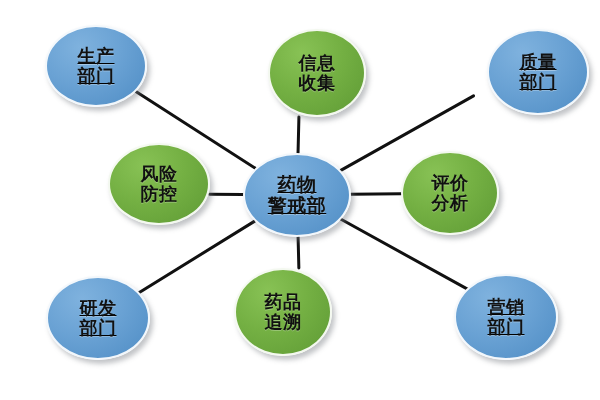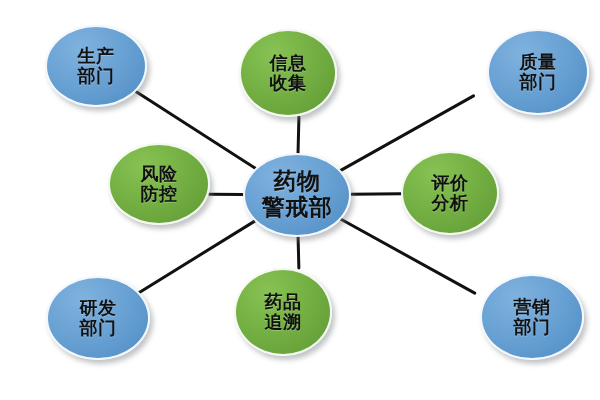--- a/index.html
+++ b/index.html
@@ -40,26 +40,27 @@
     text-align: center;
     color: #111111;
     font-weight: bold;
     line-height: 1.12;
     letter-spacing: 0.5px;
     white-space: pre-line;
     text-shadow: 0 1px 0 rgba(255,255,255,0.25);
   }
   .node.blue {
     background: radial-gradient(ellipse at 34% 26%, #7FB2DE 0%, #6AA2D4 45%, #4E8CC4 100%);
+    text-decoration: underline;
   }
   .node.green {
     background: radial-gradient(ellipse at 34% 26%, #88C255 0%, #74B043 45%, #5E9A34 100%);
   }
   .node.hub .label {
-    font-size: 23px;
+    font-size: 19px;
   }
   .node.spoke .label {
     font-size: 18px;
   }
 </style>
 </head>
 <body>
 
 <div id="canvas">
   <svg id="edge-layer" viewBox="0 0 600 400">
@@ -74,21 +75,21 @@
     </svg>
   <div id="node-layer">
       <div class="node blue hub" style="left: 243px; top: 153px; width: 108px; height: 84px;">
         <div class="label">药物
 警戒部</div>
       </div>
       <div class="node blue spoke" style="left: 45px; top: 25px; width: 102px; height: 82px;">
         <div class="label">生产
 部门</div>
       </div>
-      <div class="node green spoke" style="left: 239px; top: 29px; width: 98px; height: 88px;">
+      <div class="node green spoke" style="left: 268px; top: 29px; width: 98px; height: 88px;">
         <div class="label">信息
 收集</div>
       </div>
       <div class="node blue spoke" style="left: 487px; top: 29px; width: 102px; height: 86px;">
         <div class="label">质量
 部门</div>
       </div>
       <div class="node green spoke" style="left: 108px; top: 143px; width: 102px; height: 82px;">
         <div class="label">风险
 防控</div>
@@ -98,18 +99,18 @@
 分析</div>
       </div>
       <div class="node blue spoke" style="left: 46px; top: 276px; width: 104px; height: 84px;">
         <div class="label">研发
 部门</div>
       </div>
       <div class="node green spoke" style="left: 234px; top: 268px; width: 98px; height: 88px;">
         <div class="label">药品
 追溯</div>
       </div>
-      <div class="node blue spoke" style="left: 480px; top: 274px; width: 104px; height: 86px;">
+      <div class="node blue spoke" style="left: 454px; top: 274px; width: 104px; height: 86px;">
         <div class="label">营销
 部门</div>
       </div>
     </div>
 </div>
 
 </body></html>

